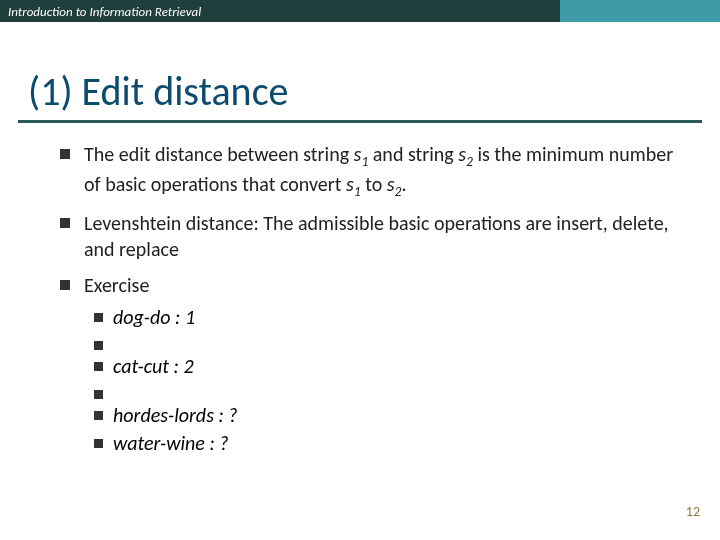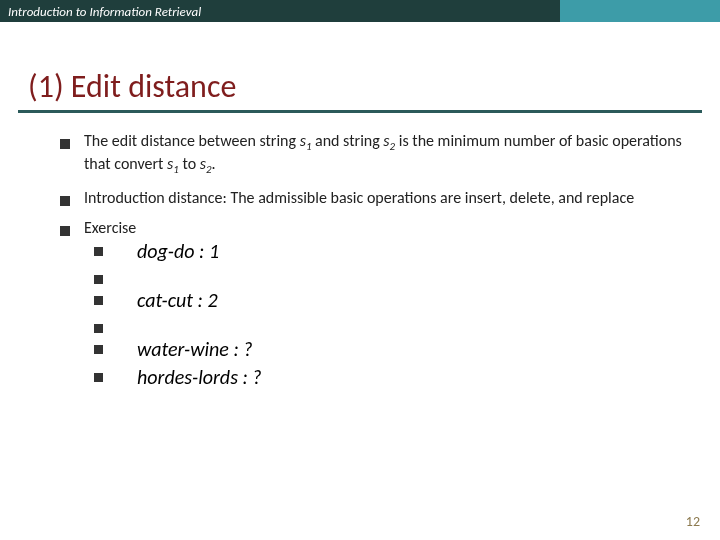--- a/index.html
+++ b/index.html
@@ -28,66 +28,65 @@
     color: #fff;
     font-style: italic;
     font-size: 13px;
   }
   .header-teal {
     background: #3d9ca8;
     flex: 1;
     height: 22px;
   }
   .title {
-    font-size: 32px;
-    color: #7f1d1d;
+    font-size: 40px;
+    color: #0c4a6e;
     margin: 30px 0 4px 28px;
     font-weight: 400;
   }
   .title-underline {
     height: 3px;
     background: #2b5a5a;
     margin: 0 18px 18px 18px;
   }
   .content {
     padding: 0 30px 0 60px;
   }
   .bullet-item {
     display: flex;
     margin-bottom: 10px;
-    font-size: 16px;
+    font-size: 20px;
     color: #222;
     line-height: 1.3;
   }
   .bullet-marker {
     width: 10px;
     height: 10px;
     background: #333;
     margin-top: 8px;
     margin-right: 14px;
     flex-shrink: 0;
   }
   .sub-bullet {
     margin-left: 34px;
     font-size: 20px;
     display: flex;
     margin-bottom: 4px;
-    gap: 24px;
   }
   .sub-bullet .bullet-marker {
     width: 9px;
     height: 9px;
     margin-top: 8px;
     margin-right: 10px;
   }
   .sub1 { font-size: 0.68em; vertical-align: sub; font-style: italic; }
   .ital { font-style: italic; }
   .page-num {
     position: absolute;
-    bottom: 10px;
+    bottom: 20px;
     right: 20px;
     font-size: 14px;
     color: #8c7a4f;
   }
   .bullet-text { flex: 1; }
 </style>
 </head>
 <body>
 
 <div class="header-bar">
@@ -104,46 +103,46 @@
 
   <div class="bullet-item">
     <div class="bullet-marker"></div>
     <div class="bullet-text">
       <span>The edit distance between string </span><span class="ital">s</span><span class="sub1">1</span><span> and string </span><span class="ital">s</span><span class="sub1">2</span><span> is the minimum number of basic operations that convert </span><span class="ital">s</span><span class="sub1">1</span><span> to </span><span class="ital">s</span><span class="sub1">2</span><span>.</span>
     </div>
   </div>
 
   <div class="bullet-item">
     <div class="bullet-marker"></div>
-    <div class="bullet-text">Introduction distance: The admissible basic operations are insert, delete, and replace</div>
+    <div class="bullet-text">Levenshtein distance: The admissible basic operations are insert, delete, and replace</div>
   </div>
 
-  <div class="bullet-item" style="margin-bottom:0">
+  <div class="bullet-item" style="margin-bottom:7px">
     <div class="bullet-marker"></div>
     <div class="bullet-text">Exercise</div>
   </div>
 
   <div class="sub-bullet">
     <div class="bullet-marker"></div>
     <div class="ital">dog-do : 1</div>
   </div>
   <div class="sub-bullet">
     <div class="bullet-marker"></div>
   </div>
   <div class="sub-bullet">
     <div class="bullet-marker"></div>
     <div class="ital">cat-cut : 2</div>
   </div>
   <div class="sub-bullet">
     <div class="bullet-marker"></div>
   </div>
   <div class="sub-bullet">
     <div class="bullet-marker"></div>
-    <div class="ital">water-wine : ?</div>
+    <div class="ital">hordes-lords : ?</div>
   </div>
   <div class="sub-bullet">
     <div class="bullet-marker"></div>
-    <div class="ital">hordes-lords : ?</div>
+    <div class="ital">water-wine : ?</div>
   </div>
 
 </div>
 
 <div class="page-num">12</div>
 
 </body></html>

